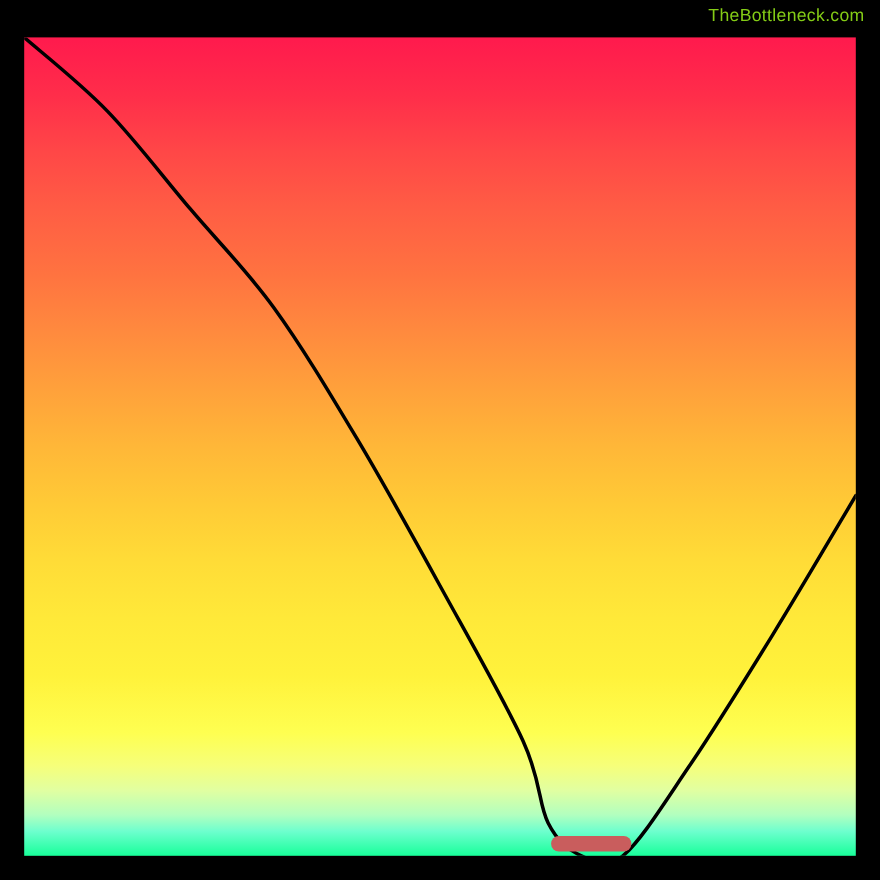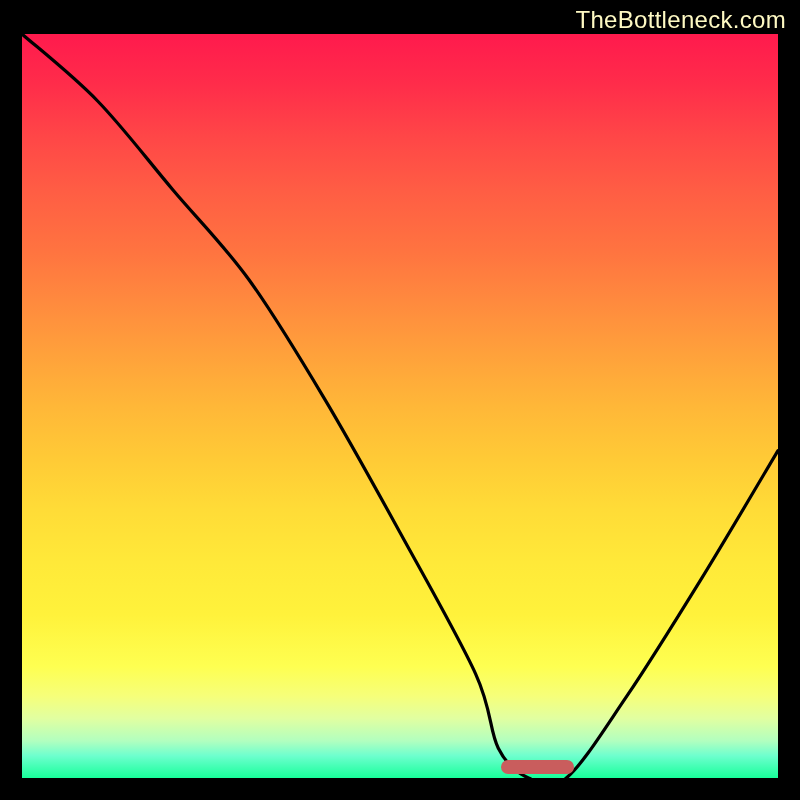--- a/index.html
+++ b/index.html
@@ -8,22 +8,22 @@
     height: 800px;
     background: #000;
     position: relative;
     overflow: hidden;
     font-family: Arial, sans-serif;
   }
   .attribution {
     position: absolute;
     top: 6px;
     right: 14px;
-    color: #fef9c3;
-    font-size: 24px;
+    color: #84cc16;
+    font-size: 16px;
     font-weight: 500;
     letter-spacing: 0.3px;
   }
   .chart-area {
     position: absolute;
     left: 22px;
     top: 34px;
     width: 756px;
     height: 744px;
     background: linear-gradient(to bottom,

